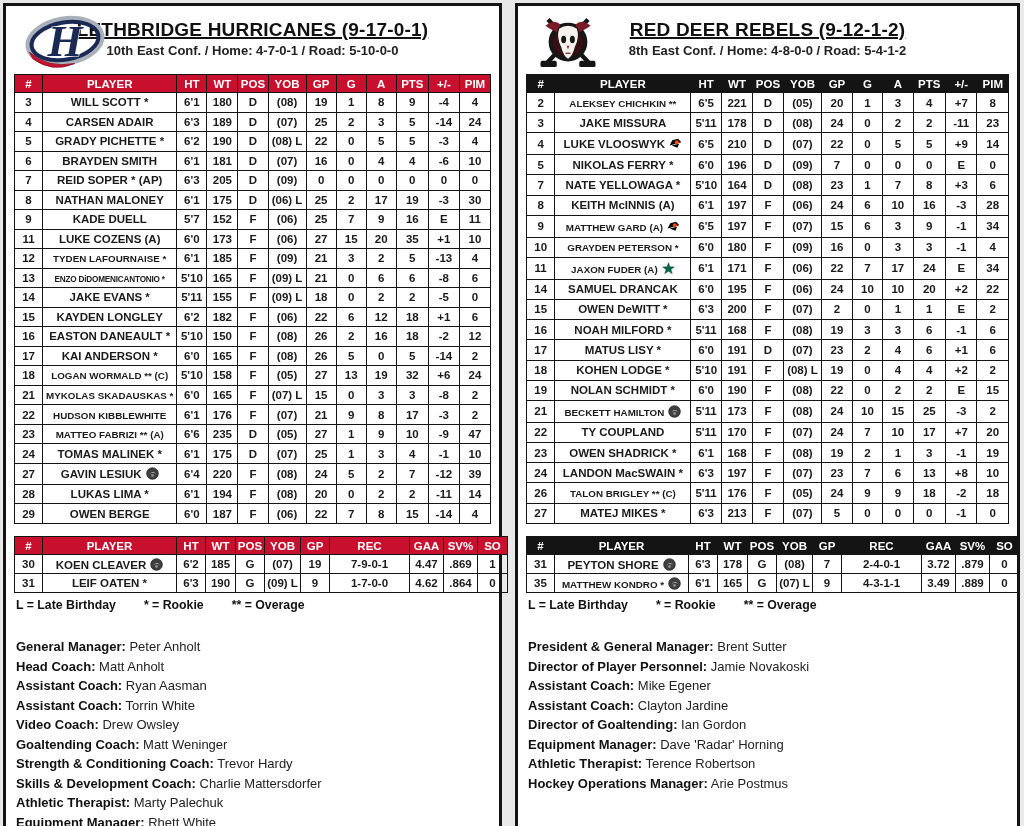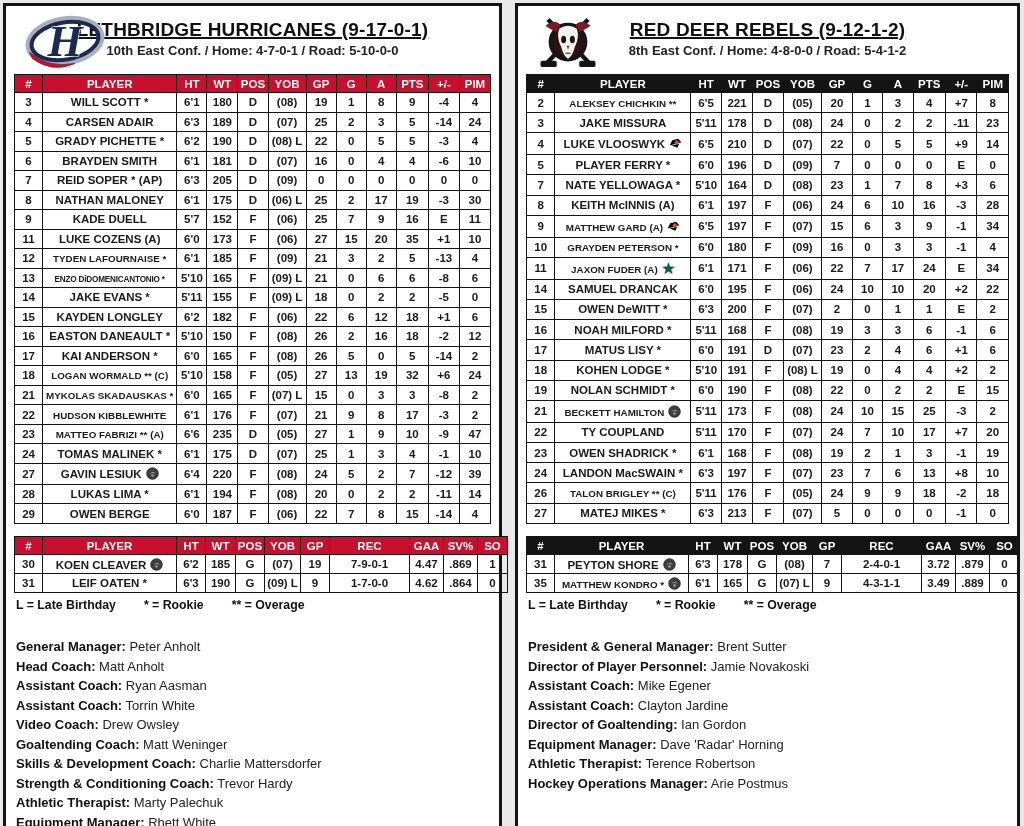--- a/index.html
+++ b/index.html
@@ -461,22 +461,22 @@
       <span>L = Late Birthday</span><span>* = Rookie</span><span>** = Overage</span>
     </div>
 
     <div class="staff">
         <div class="staff-line"><b>General Manager:</b> Peter Anholt</div>
         <div class="staff-line"><b>Head Coach:</b> Matt Anholt</div>
         <div class="staff-line"><b>Assistant Coach:</b> Ryan Aasman</div>
         <div class="staff-line"><b>Assistant Coach:</b> Torrin White</div>
         <div class="staff-line"><b>Video Coach:</b> Drew Owsley</div>
         <div class="staff-line"><b>Goaltending Coach:</b> Matt Weninger</div>
+        <div class="staff-line"><b>Strength &amp; Conditioning Coach:</b> Trevor Hardy</div>
         <div class="staff-line"><b>Skills &amp; Development Coach:</b> Charlie Mattersdorfer</div>
-        <div class="staff-line"><b>Strength &amp; Conditioning Coach:</b> Trevor Hardy</div>
         <div class="staff-line"><b>Athletic Therapist:</b> Marty Palechuk</div>
         <div class="staff-line"><b>Equipment Manager:</b> Rhett White</div>
       </div>
   </div>
 
   <div class="panel right">
     <div class="team-header">
       <svg class="team-logo" width="64" height="60" viewBox="0 0 100 96">
         <line x1="18" y1="12" x2="86" y2="84" stroke="#141414" stroke-width="7"></line>
         <line x1="82" y1="12" x2="14" y2="84" stroke="#141414" stroke-width="7"></line>
@@ -571,21 +571,21 @@
             <td>(07)</td>
             <td>22</td>
             <td>0</td>
             <td>5</td>
             <td>5</td>
             <td>+9</td>
             <td>14</td>
           </tr>
           <tr>
             <td>5</td>
-            <td><span>PLAYER FERRY *</span></td>
+            <td><span>NIKOLAS FERRY *</span></td>
             <td>6'0</td>
             <td>196</td>
             <td>D</td>
             <td>(09)</td>
             <td>7</td>
             <td>0</td>
             <td>0</td>
             <td>0</td>
             <td>E</td>
             <td>0</td>

